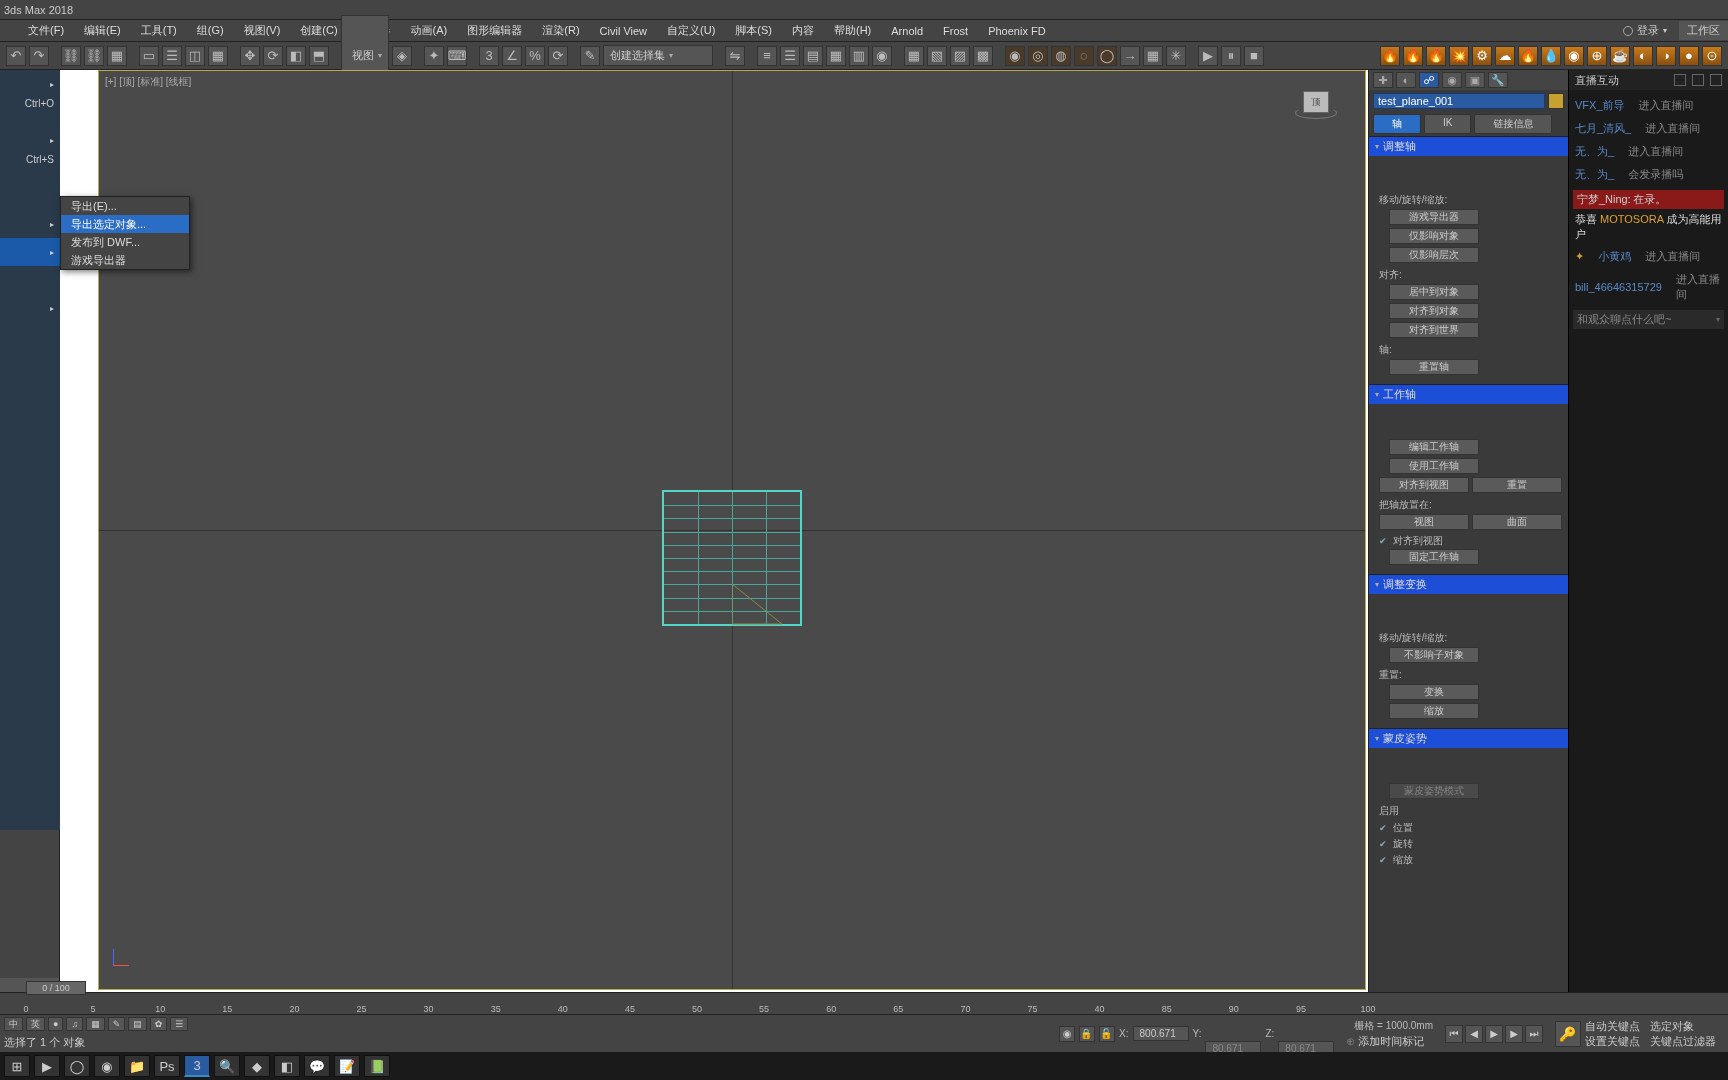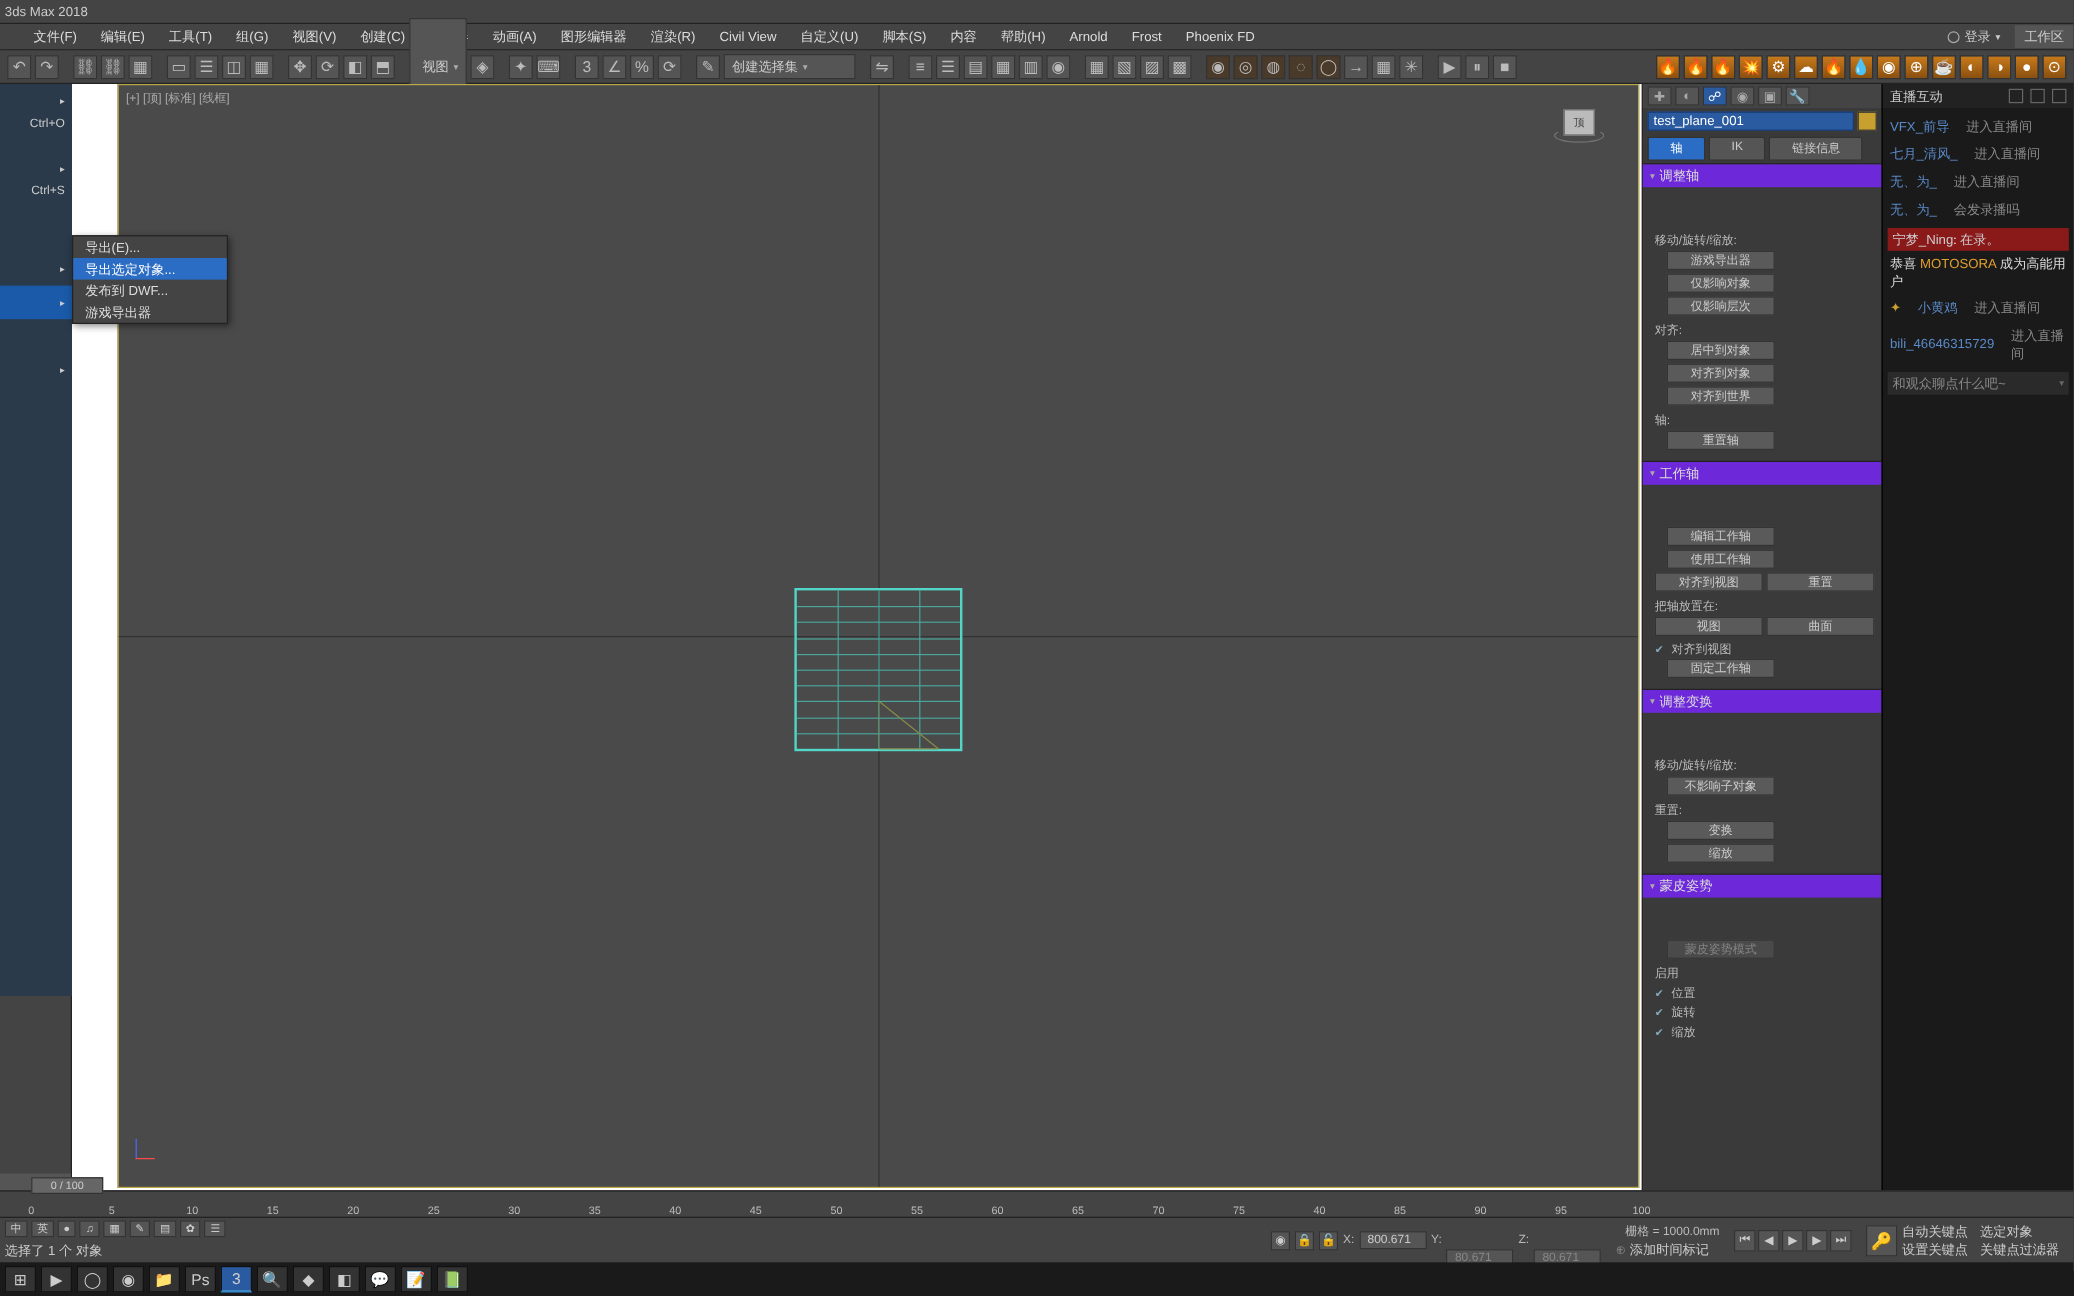--- a/index.html
+++ b/index.html
@@ -62,21 +62,21 @@
 .cmdtabs { height: 20px; background:#444; display:flex; gap:3px; padding:2px 4px; }
 .cmdtabs .ct { width: 20px; height: 16px; background:#555; border:1px solid #333; display:flex; align-items:center; justify-content:center; font-size:11px; color:#aaa;}
 .cmdtabs .ct.active { background:#2a5aa0; color:#fff;}
 .objname { display:flex; padding:3px 4px; gap:3px; }
 .objname input { flex:1; background:#2a5aa0; border:1px solid #1a3a70; color:#fff; font-size:11px; padding:1px 4px; height:16px;}
 .objname .swatch { width:16px; height:16px; background:#c8a030; border:1px solid #333; }
 .pilltabs { display:flex; gap:3px; padding:2px 4px; }
 .pilltabs .pt { flex:0 0 auto; padding:2px 18px; background:#555; border-radius:2px; font-size:10px; border:1px solid #333;}
 .pilltabs .pt.active { background:#2b6cc4; color:#fff; }
 .rollout { border-top:1px solid #222; }
-.rollhdr { background:#6d28d9; padding:2px 6px; display:flex; align-items:center; gap:4px; font-size:11px; color:#ddd;}
+.rollhdr { background:#1d4ed8; padding:2px 6px; display:flex; align-items:center; gap:4px; font-size:11px; color:#ddd;}
 .rollhdr::before { content:"▾"; font-size:8px; color:#aaa;}
 .rollbody { padding:2px 6px 6px 10px;margin-top:33px; }
 .rollbody .lbl { font-size:10px; color:#bbb; padding:2px 0; }
 .rollbody .btn { background:#5a5a5a; border:1px solid #333; height:16px; display:flex; align-items:center; justify-content:center; font-size:10px; color:#ccc; margin-bottom:3px; }
 .rollbody .btn.wide { width: 90px; margin-left:10px;}
 .rollbody .row2 { display:flex; gap:3px; }
 .rollbody .row2 .btn { flex:1; margin-bottom:3px;}
 .rollbody .chk { font-size:10px; color:#bbb; padding:1px 0; display:flex; align-items:center; gap:4px;}
 .rollbody .chk::before { content:"✔"; color:#8ab; font-size:9px; width:10px; }
 

